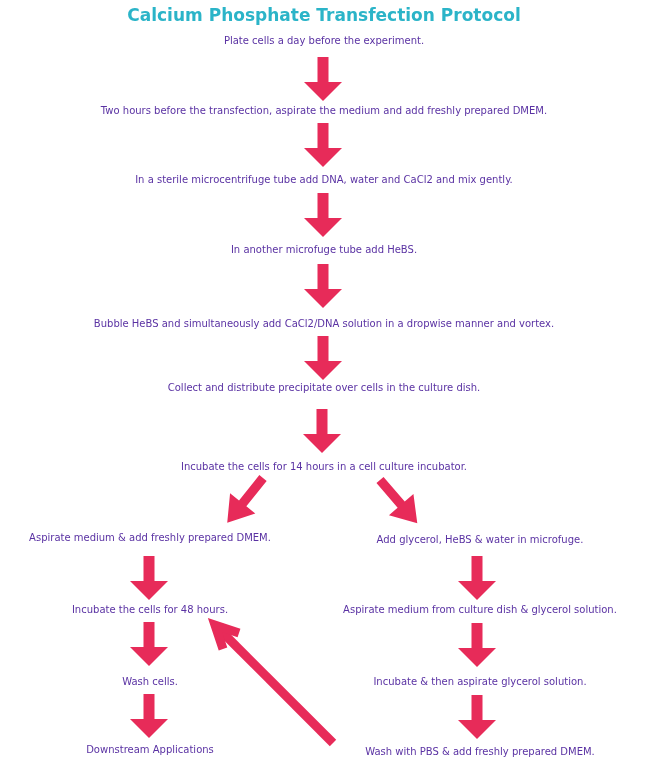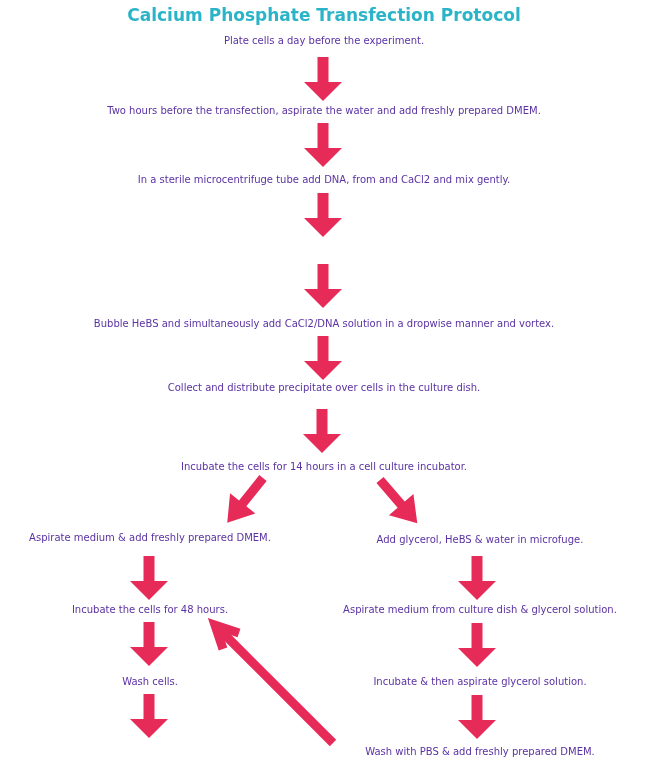--- a/index.html
+++ b/index.html
@@ -74,28 +74,30 @@
 
     <g>
       <line class="arrow-stroke" x1="333" y1="743" x2="221" y2="631" stroke-width="9"></line>
       <polyline class="arrow-stroke" points="239,633 215,625 223,649" stroke-width="9" stroke-linejoin="miter"></polyline>
     </g>
   </svg>
 
   <div class="title">Calcium Phosphate Transfection Protocol</div>
 
   <div class="step col-main" style="top:33px">Plate cells a day before the experiment.</div>
-  <div class="step col-main" style="top:103px">Two hours before the transfection, aspirate the water and add freshly prepared DMEM.</div>
-  <div class="step col-main" style="top:172px">In a sterile microcentrifuge tube add DNA, from and CaCl2 and mix gently.</div>
+  <div class="step col-main" style="top:103px">Two hours before the transfection, aspirate the medium and add freshly prepared DMEM.</div>
+  <div class="step col-main" style="top:172px">In a sterile microcentrifuge tube add DNA, water and CaCl2 and mix gently.</div>
+  <div class="step col-main" style="top:242px">In another microfuge tube add HeBS.</div>
   <div class="step col-main" style="top:316px">Bubble HeBS and simultaneously add CaCl2/DNA solution in a dropwise manner and vortex.</div>
   <div class="step col-main" style="top:380px">Collect and distribute precipitate over cells in the culture dish.</div>
   <div class="step col-main" style="top:459px">Incubate the cells for 14 hours in a cell culture incubator.</div>
 
   <div class="step col-left" style="top:530px">Aspirate medium &amp; add freshly prepared DMEM.</div>
   <div class="step col-left" style="top:602px">Incubate the cells for 48 hours.</div>
   <div class="step col-left" style="top:674px">Wash cells.</div>
+  <div class="step col-left" style="top:742px">Downstream Applications</div>
 
   <div class="step col-right" style="top:532px">Add glycerol, HeBS &amp; water in microfuge.</div>
   <div class="step col-right" style="top:602px">Aspirate medium from culture dish &amp; glycerol solution.</div>
   <div class="step col-right" style="top:674px">Incubate &amp; then aspirate glycerol solution.</div>
   <div class="step col-right" style="top:744px">Wash with PBS &amp; add freshly prepared DMEM.</div>
 
 </div>
 
 </body></html>

